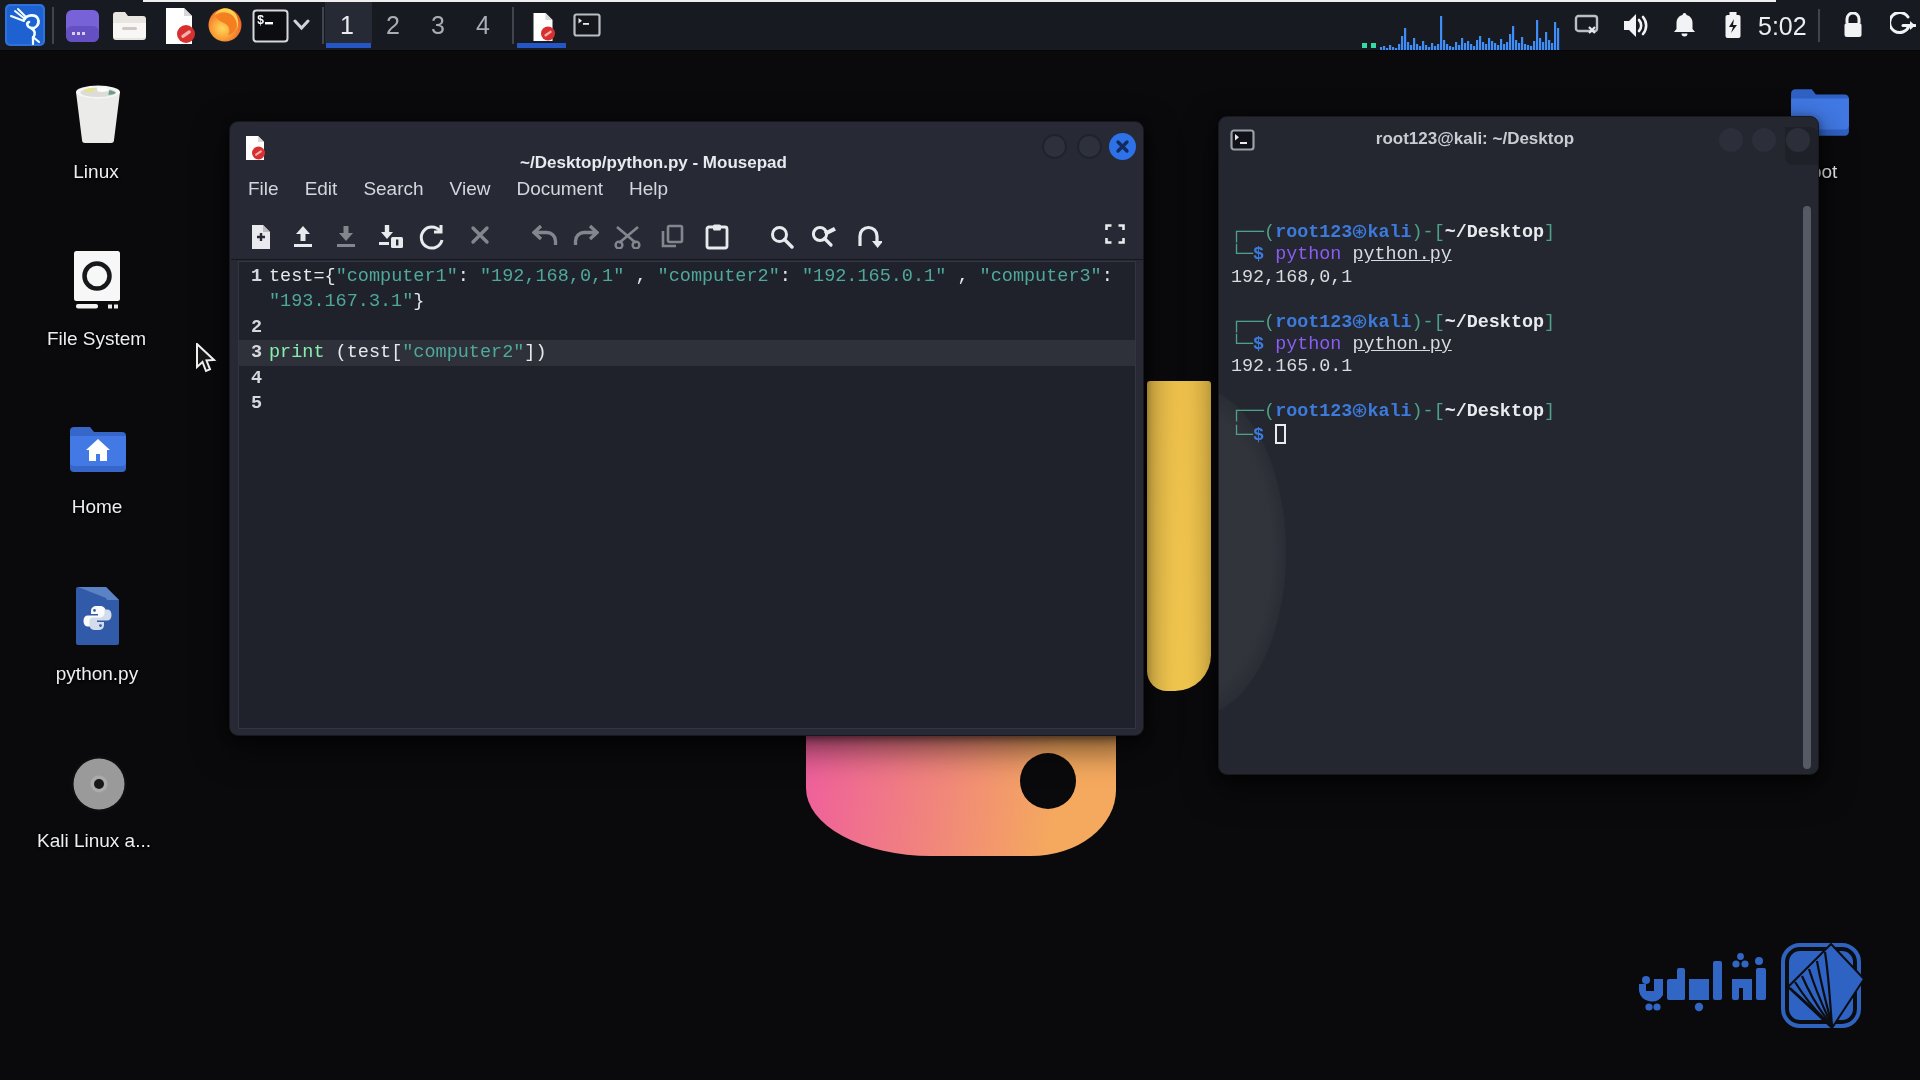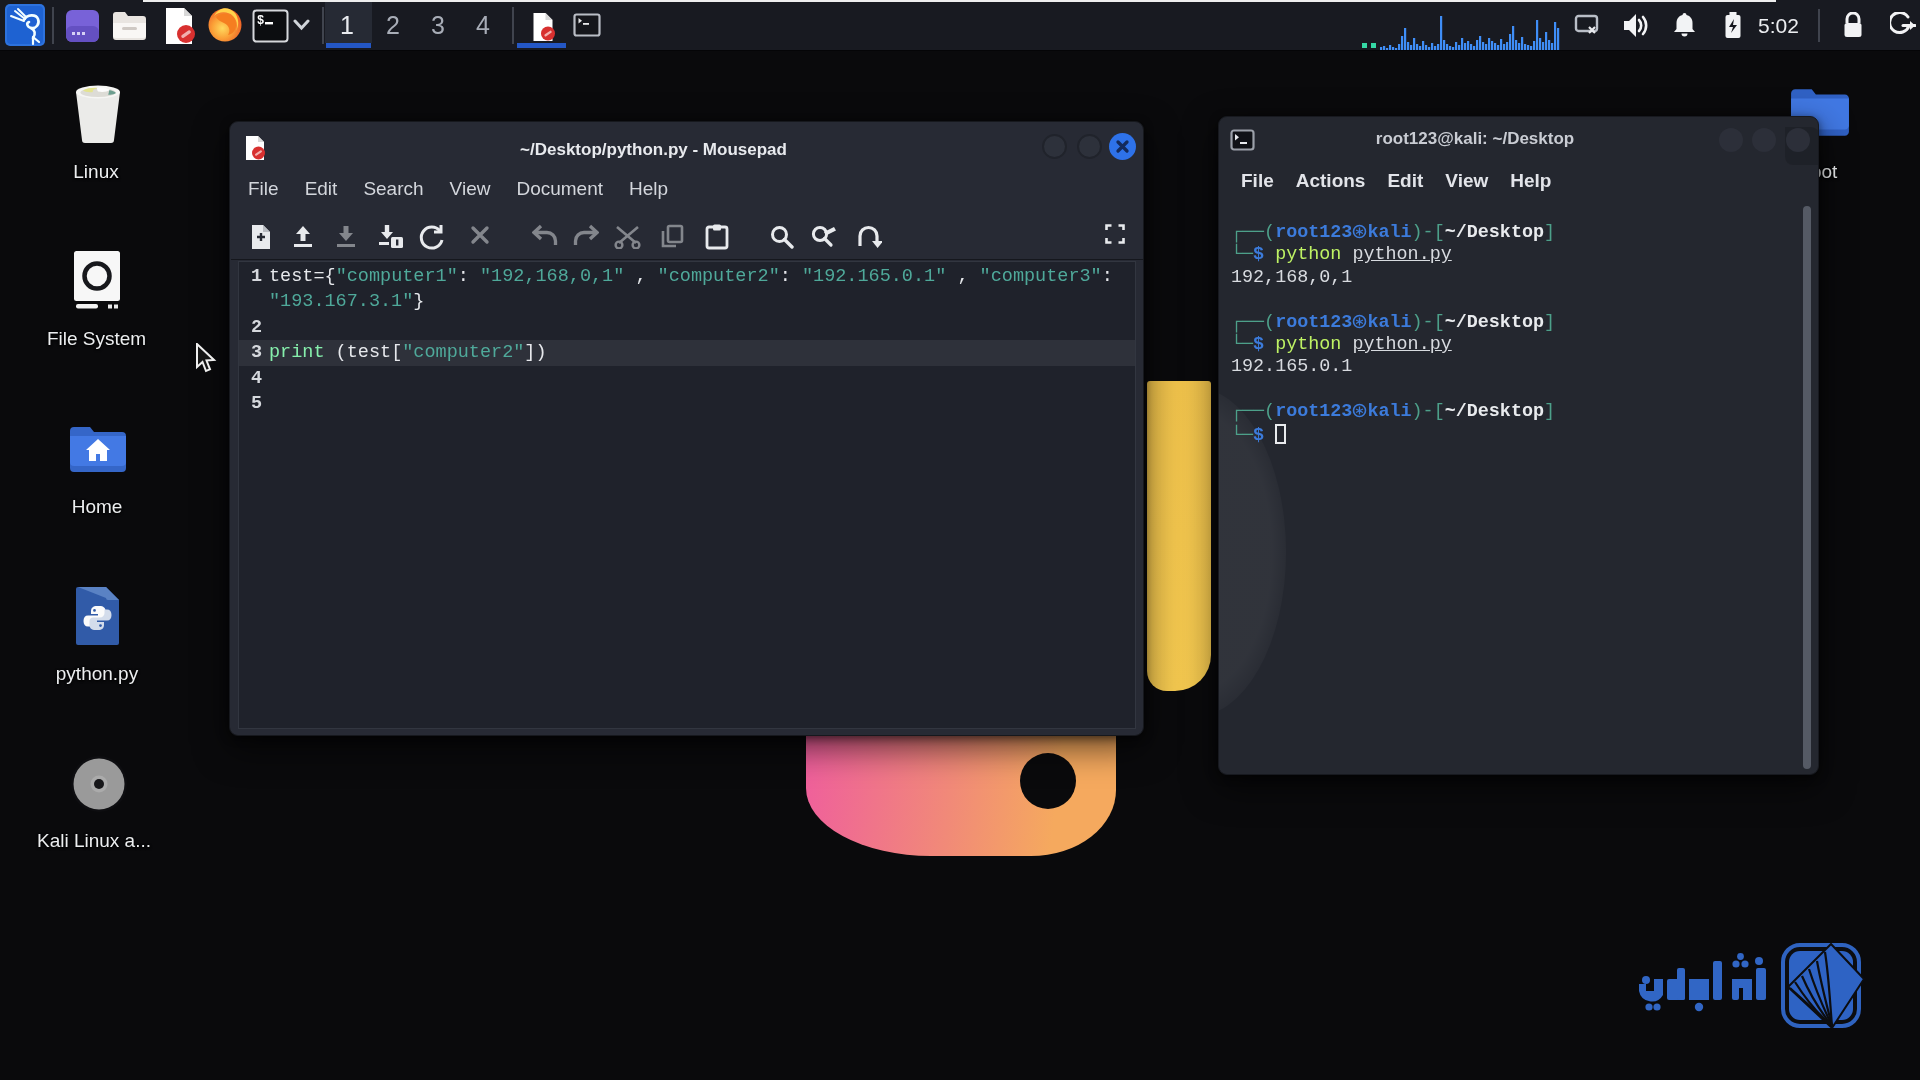--- a/index.html
+++ b/index.html
@@ -23,21 +23,21 @@
   .wsnum { position:absolute; top:0px; height:51px; line-height:51px; font-size:25px; color:#a8adb7; }
   .blueline { position:absolute; top:43px; height:5px; background:#2457c5; }
   
   .dlabel { position:absolute; color:#eceef0; font-size:19px; text-align:center;
     text-shadow:0 1px 3px #000,0 0 2px #000; white-space:nowrap; }
   
   .win { position:absolute; border-radius:9px; box-shadow:0 12px 34px rgba(0,0,0,0.6),0 2px 8px rgba(0,0,0,0.5); }
   
   #mp { left:229px; top:121px; width:915px; height:615px; background:#272a34;
     border:1px solid #16181d; z-index:10; }
-  #mp .title { position:absolute; left:35px; width:777px; top:3px; height:48px; line-height:50px;
+  #mp .title { position:absolute; left:35px; width:777px; top:16px; height:48px; line-height:50px;
     text-align:center; color:#e8eaee; font-size:17px; font-weight:bold; }
   .circbtn { position:absolute; width:25px; height:25px; border-radius:50%;
     background:#2d313b; border:2px solid #20232b; top:12px; }
   #mpclose { position:absolute; width:27px; height:27px; border-radius:50%;
     background:#2e72e9; top:11px; left:879px; }
   #mp .menus { position:absolute; left:5px; top:48px; height:42px; color:#d3d6dc; font-size:19px;text-align:right; }
   #mp .menus span { display:inline-block; padding:8px 13px; }
   #mptools { position:absolute; left:0; top:90px; height:48px; width:100%; }
   #mptools svg { position:absolute; top:12px; }
   #mptools .dim { opacity:0.48; }
@@ -57,21 +57,21 @@
     border:1px solid #17191f; z-index:10; overflow:hidden; }
   #term .title { position:absolute; left:24px; width:464px; top:0; height:44px; line-height:44px;
     text-align:center; color:#c9ccd3; font-size:17px; font-weight:bold; }
   .tcirc { position:absolute; width:24px; height:24px; border-radius:50%; background:#2c2f39; top:11px; }
   #term .menus { position:absolute; left:11px; top:47px; height:38px; color:#e2e4e9; font-size:19px; }
   #term .menus span { display:inline-block; padding:6px 11px; font-weight:bold; }
   #tcontent { position:absolute; left:12px; top:105px; font-family:"Liberation Mono", monospace;
     font-size:18.4px; line-height:22.4px; color:#d8dbe0; white-space:pre; }
   .tl { color:#4da08a; }
   .tb { color:#3c7bdb; font-weight:bold; }
-  .tg { color:#bef264; }
+  .tg { color:#8b5cf6; }
   .tw { font-weight:bold; color:#e9ebee; }
   .tu { text-decoration:underline; }
   #tscroll { position:absolute; right:7px; top:89px; width:8px; height:563px;
     background:#555a65; border-radius:4px; }
   
   #wm { z-index:5; }
 </style>
 </head>
 <body>
 <div id="stage">
@@ -236,21 +236,21 @@
     <svg class="abs" style="left:1672px;top:12px" width="25" height="27" viewBox="0 0 25 27">
       <path d="M12.5 1 a2 2 0 0 1 2 2 c4 1 6 4 6 8 v6 l2.5 3 h-21 l2.5-3 v-6 c0-4 2-7 6-8 a2 2 0 0 1 2-2 z" fill="#f2f3f5"></path>
       <path d="M9.5 21.5 a3 3 0 0 0 6 0 z" fill="#f2f3f5"></path>
     </svg>
 
     <svg class="abs" style="left:1723px;top:11px" width="20" height="29" viewBox="0 0 20 29">
       <rect x="6.5" y="1" width="7" height="3" fill="#f2f3f5"></rect>
       <rect x="2.5" y="4" width="15" height="23" rx="2" fill="#f2f3f5"></rect>
       <path d="M11 8 l-5 8 h4 l-2 6 l6-8 h-4 z" fill="#15171e"></path>
     </svg>
-    <div class="abs" style="left:1758px;top:0;height:51px;line-height:52px;font-size:21px;color:#eceef1">5:02</div>
+    <div class="abs" style="left:1758px;top:0;height:51px;line-height:52px;font-size:25px;color:#eceef1">5:02</div>
     <div class="psep" style="left:1818px;top:9px;height:33px"></div>
 
     <svg class="abs" style="left:1842px;top:12px" width="22" height="27" viewBox="0 0 22 27">
       <path d="M5 11 v-4 a6 6 0 0 1 12 0 v4" stroke="#f2f3f5" stroke-width="3" fill="none"></path>
       <rect x="2.5" y="11" width="17" height="14" rx="2.5" fill="#f2f3f5"></rect>
     </svg>
 
     <svg class="abs" style="left:1890px;top:12px" width="26" height="27" viewBox="0 0 26 27">
       <path d="M18 5 a10 10 0 1 0 1 9" stroke="#f2f3f5" stroke-width="3" fill="none" stroke-linecap="round"></path>
       <path d="M13 13.5 h12" stroke="#f2f3f5" stroke-width="3" stroke-linecap="round"></path>
@@ -427,21 +427,20 @@
     <div class="abs" style="left:566px;top:10px;width:35px;height:38px;background:rgba(0,0,0,0.14);border-radius:0 9px 0 8px;"></div>
     <div class="title">root123@kali: ~/Desktop</div>
     <svg class="abs" style="left:11px;top:12px" width="25" height="22" viewBox="0 0 25 22">
       <rect x="1.5" y="1.5" width="22" height="19" rx="2.5" fill="#101217" stroke="#9ba0a9" stroke-width="2.2"></rect>
       <path d="M5 5 l4 3.2 l-4 3.2 z" fill="#e8eaee"></path>
       <rect x="10" y="13" width="7" height="2" fill="#e8eaee"></rect>
     </svg>
     <div class="tcirc" style="left:500px"></div>
     <div class="tcirc" style="left:533px"></div>
     <div class="tcirc" style="left:567px"></div>
-    <div class="menus"><span>File</span><span>Actions</span><span>Edit</span><span>View</span><span>Help</span></div>
     <div id="tcontent"><span class="tl">┌──(</span><span class="tb">root123<svg width="15" height="15" viewBox="0 0 15 15" style="vertical-align:-2px">
             <circle cx="7.5" cy="7.5" r="6" fill="none" stroke="#3c7bdb" stroke-width="1.6"></circle>
             <path d="M7.5 3.5 v8 M4 6 l7 3.5 M11 6 l-7 3.5" stroke="#3c7bdb" stroke-width="1.3"></path>
           </svg>kali</span><span class="tl">)-[</span><span class="tw">~/Desktop</span><span class="tl">]</span>
 <span class="tl">└─</span><span class="tb">$</span> <span class="tg">python</span> <span class="tu">python.py</span>
 192,168,0,1
 
 <span class="tl">┌──(</span><span class="tb">root123<svg width="15" height="15" viewBox="0 0 15 15" style="vertical-align:-2px">
             <circle cx="7.5" cy="7.5" r="6" fill="none" stroke="#3c7bdb" stroke-width="1.6"></circle>
             <path d="M7.5 3.5 v8 M4 6 l7 3.5 M11 6 l-7 3.5" stroke="#3c7bdb" stroke-width="1.3"></path>

